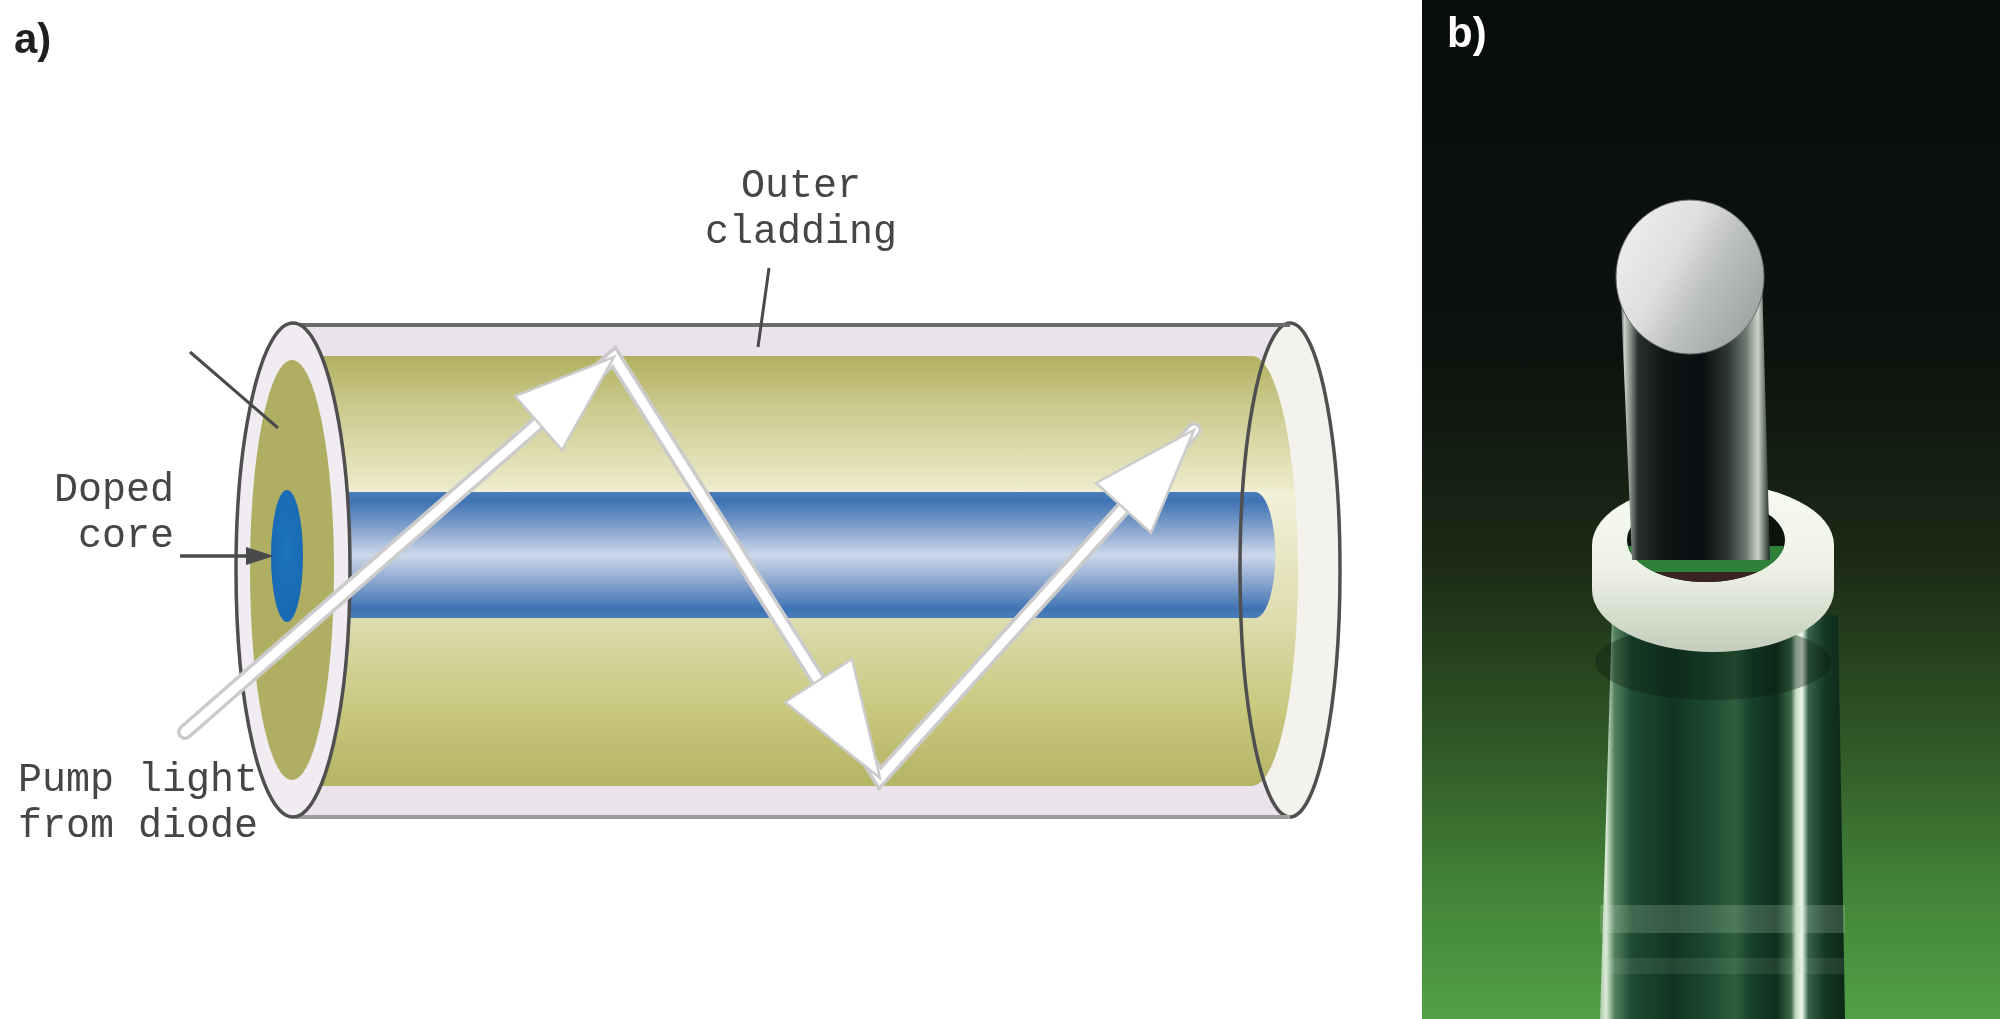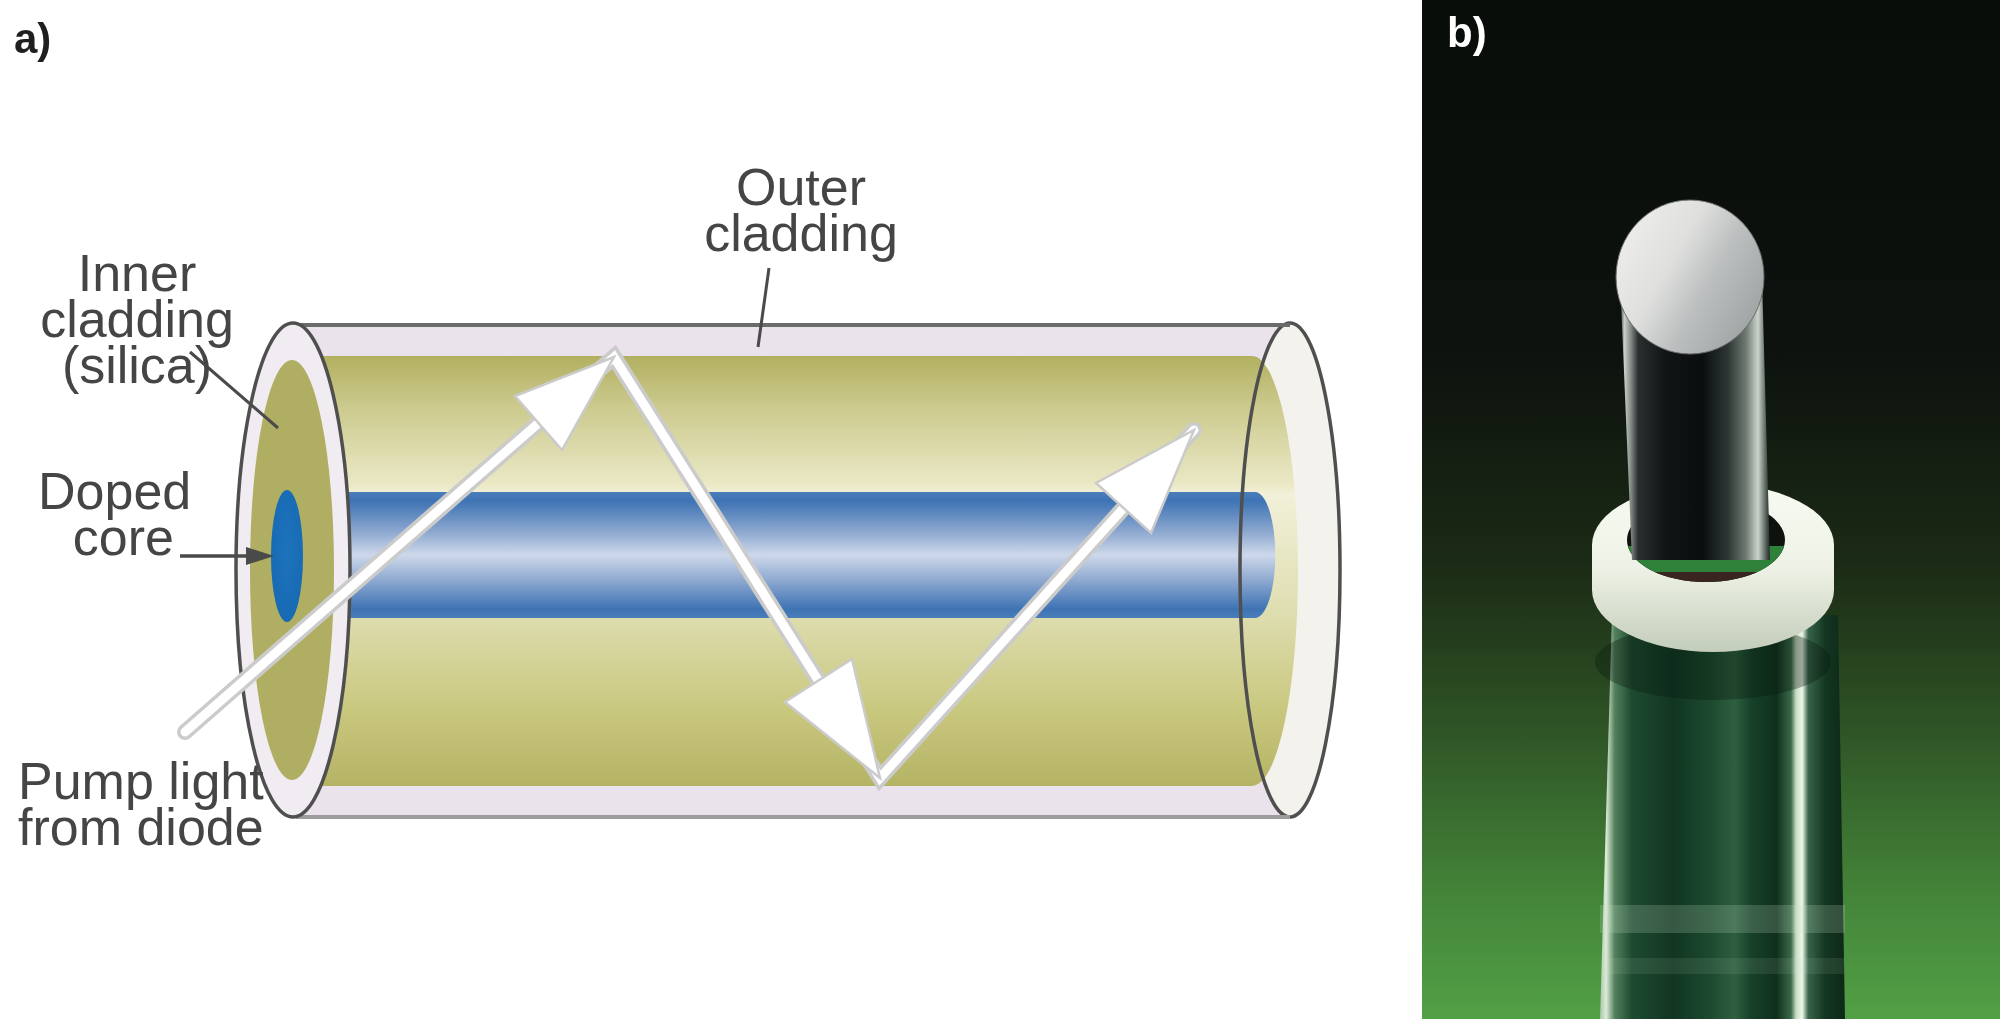--- a/index.html
+++ b/index.html
@@ -4,21 +4,21 @@
 <style>
   html,body{margin:0;padding:0;background:#fff;}
   #stage{
     position:relative;width:2000px;height:1019px;overflow:hidden;
     background:var(--pa-background,#ffffff);
     font-family:"Liberation Sans","DejaVu Sans",sans-serif;
   }
   #fig-svg{position:absolute;left:0;top:0;}
   .pa-label{
     position:absolute;color:var(--pa-label-text,#454545);
-    font-size:52px;line-height:46px;letter-spacing:0px;
+    font-size:40px;line-height:46px;letter-spacing:0px;font-family:Liberation Mono, monospace;
   }
   .pa-label .ln{display:block;}
   .panel-tag{
     position:absolute;font-size:42px;font-weight:bold;line-height:1;
   }
   #tag-a{left:14px;top:18px;color:#1f1f1f;}
   #tag-b{left:1447px;top:12px;color:var(--pb-label-text,#ffffff);}
   #lbl-inner{left:6px;top:250px;width:262px;text-align:center;}
   #lbl-outer{left:656px;top:164px;width:290px;text-align:center;}
   #lbl-doped{left:38px;top:468px;width:136px;text-align:right;}
@@ -164,24 +164,20 @@
       </g>
 
       <path d="M 1620,278 L 1632,560 L 1770,560 L 1762,278 Z" fill="url(#gRod)"></path>
 
       <ellipse cx="1690" cy="277" rx="74" ry="77" fill="url(#gTipFace)" stroke="#6b6d6b" stroke-width="1"></ellipse>
     </g>
   </svg>
 
   <div class="panel-tag" id="tag-a">a)</div>
 
-  <div class="pa-label" id="lbl-inner">
-    <span class="ln">Inner cladding</span>
-    <span class="ln">(silica)</span>
-  </div>
 
   <div class="pa-label" id="lbl-outer">
     <span class="ln">Outer cladding</span>
   </div>
 
   <div class="pa-label" id="lbl-doped">
     <span class="ln">Doped</span>
     <span class="ln">core</span>
   </div>
 

